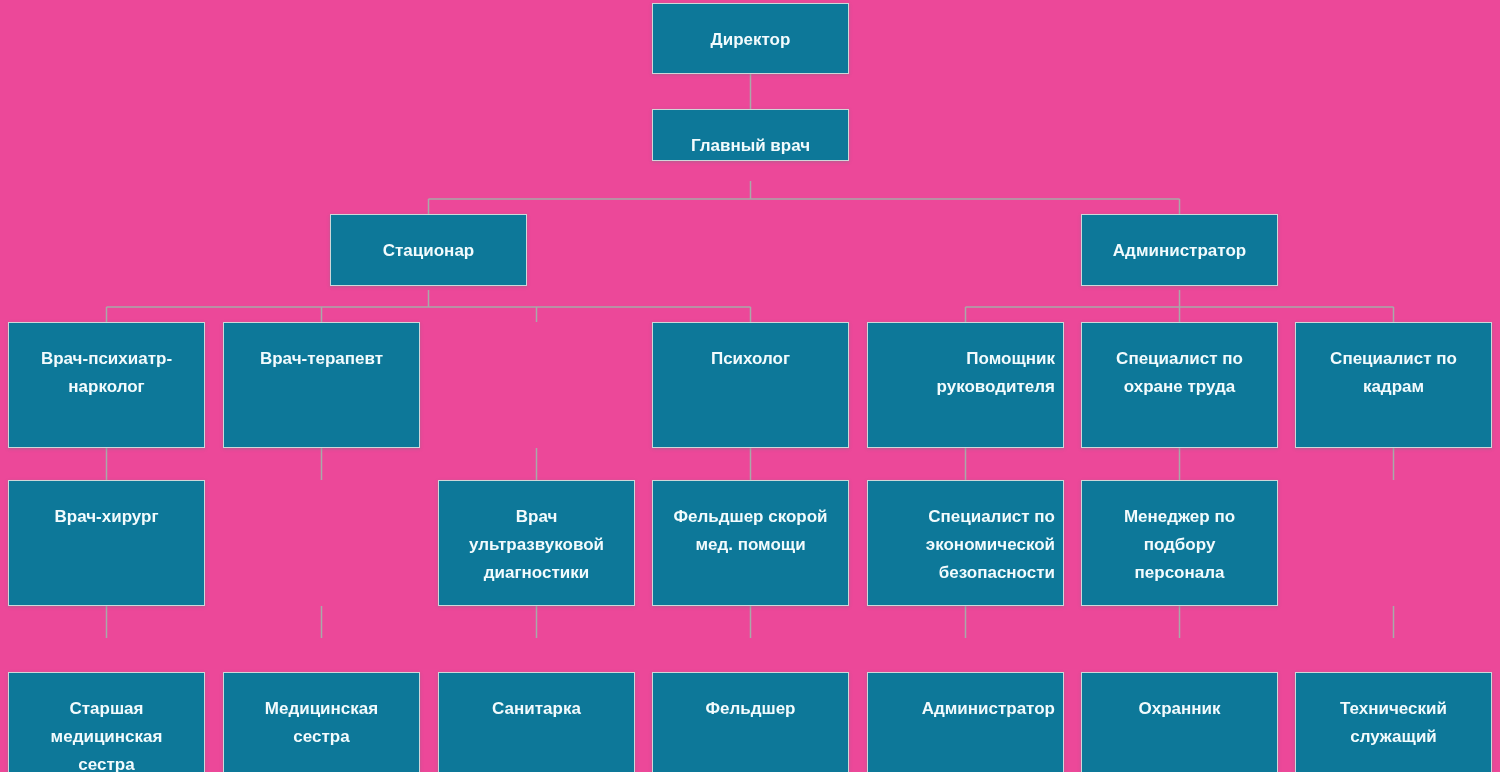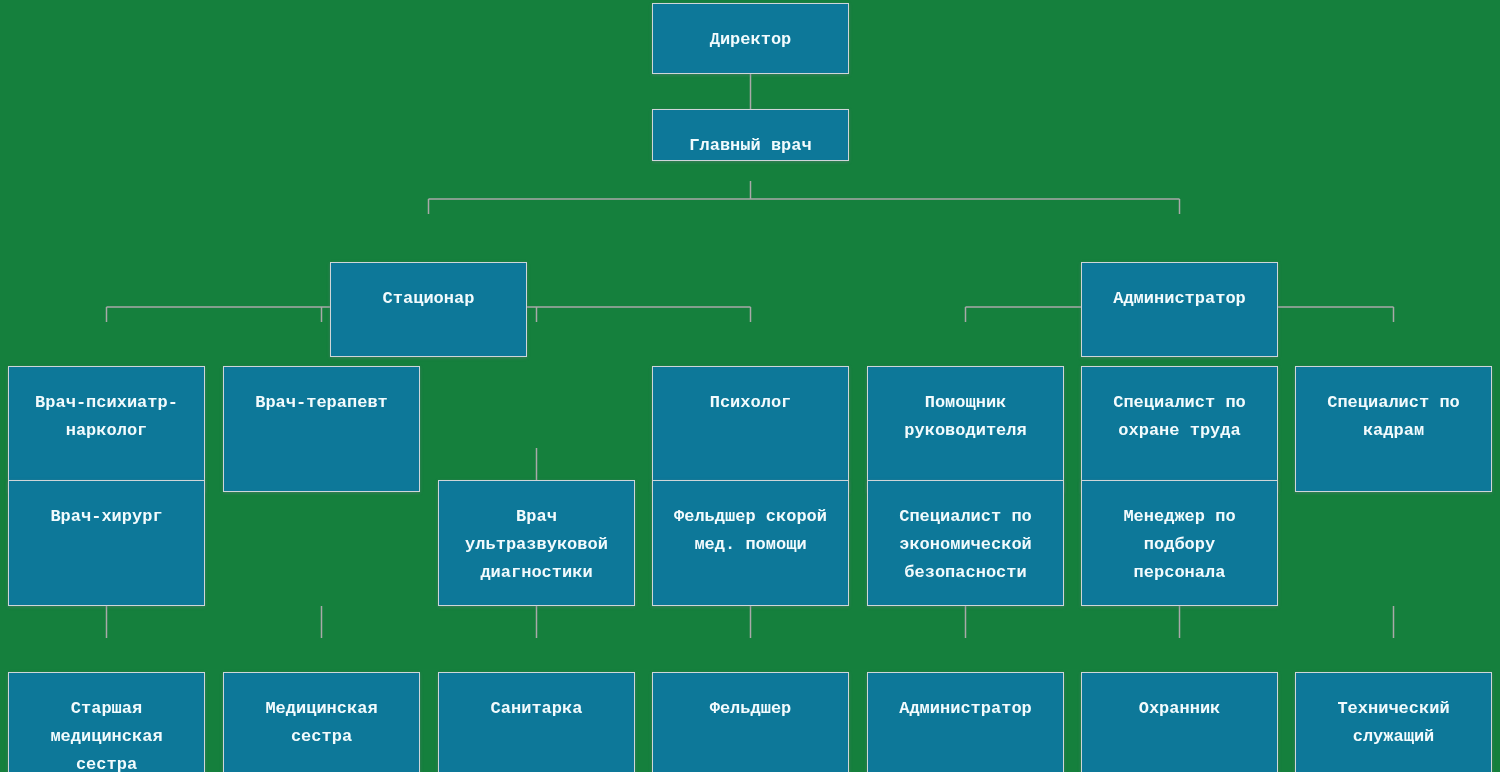--- a/index.html
+++ b/index.html
@@ -1,21 +1,21 @@
 <!DOCTYPE html>
 <html><head>
 <meta charset="utf-8">
 <style>
   html, body { margin: 0; padding: 0; background: #ffffff; }
   .canvas {
     position: relative;
     width: 1500px;
     height: 772px;
-    background: #15803d;
-    font-family: Liberation Mono, monospace;
+    background: #ec4899;
+    font-family: Liberation Sans, sans-serif;
     overflow: hidden;
   }
   svg.connectors {
     position: absolute;
     left: 0; top: 0;
     width: 1500px; height: 772px;
   }
   .node {
     position: absolute;
     width: 197px;
@@ -26,28 +26,28 @@
     color: #f2fbfd;
     font-size: 17px;
     font-weight: 700;
     line-height: 28px;
     text-align: center;
     padding: 22px 8px 0 8px;
     white-space: pre-line;
   }
   .h71  { height: 71px; }
   .h72  { height: 52px; }
-  .h76  { height: 95px; margin-top: 48px; }
+  .h76  { height: 72px; }
   .h126 { height: 126px; }
   
   .c1 { left: 8px; }   .c2 { left: 223px; } .c3 { left: 438px; }
-  .c4 { left: 652px; } .c5 { left: 867px; } .c6 { left: 1081px; }
+  .c4 { left: 652px; } .c5 { left: 867px; text-align: right; } .c6 { left: 1081px; }
   .c7 { left: 1295px; }
   
-  .r3 { top: 322px; margin-top: 44px; }  .r4 { top: 480px; }  .r5 { top: 672px; }
+  .r3 { top: 322px; }  .r4 { top: 480px; }  .r5 { top: 672px; }
 </style>
 </head>
 <body>
 
 <div class="canvas">
 
   <svg class="connectors" viewBox="0 0 1500 772" xmlns="http://www.w3.org/2000/svg">
     <g stroke="#a9a9a9" stroke-width="1.5" fill="none">
 
       <line x1="750.5" y1="74" x2="750.5" y2="109"></line>

